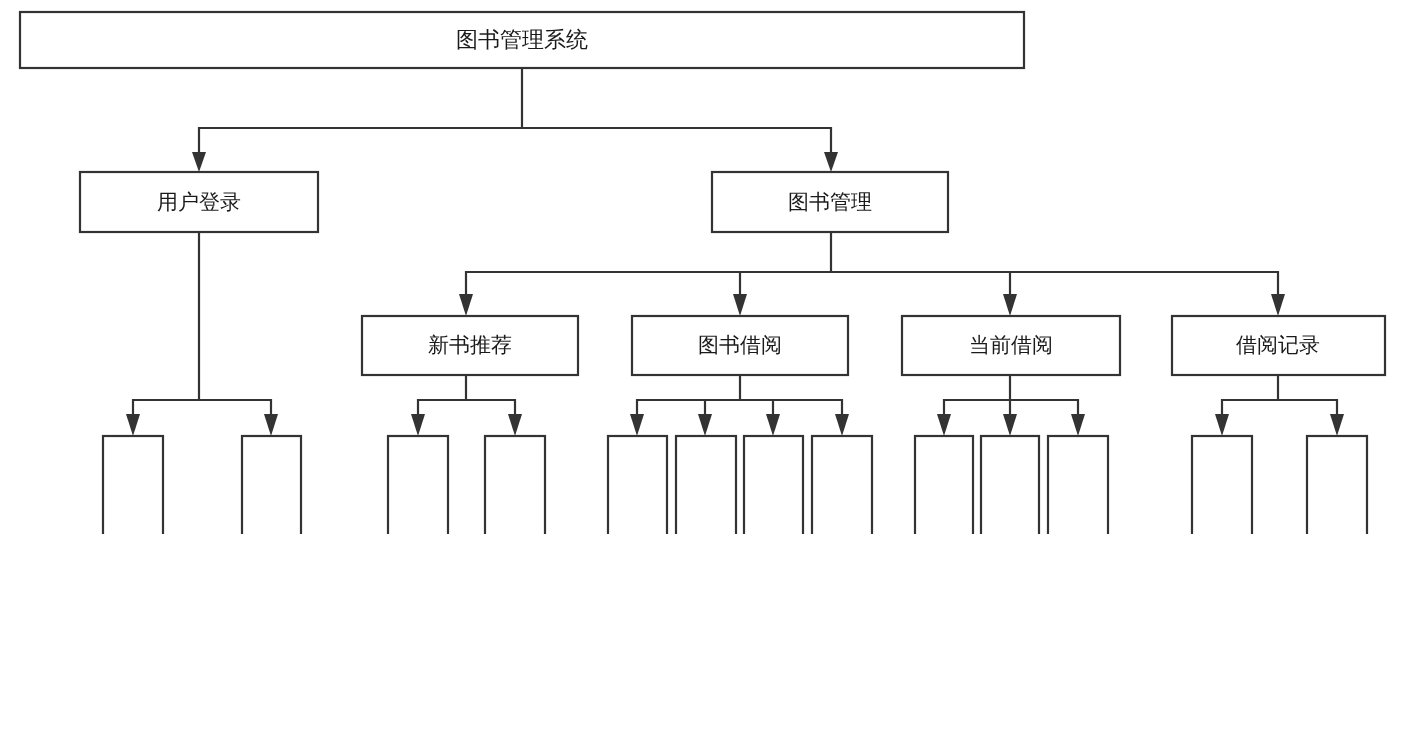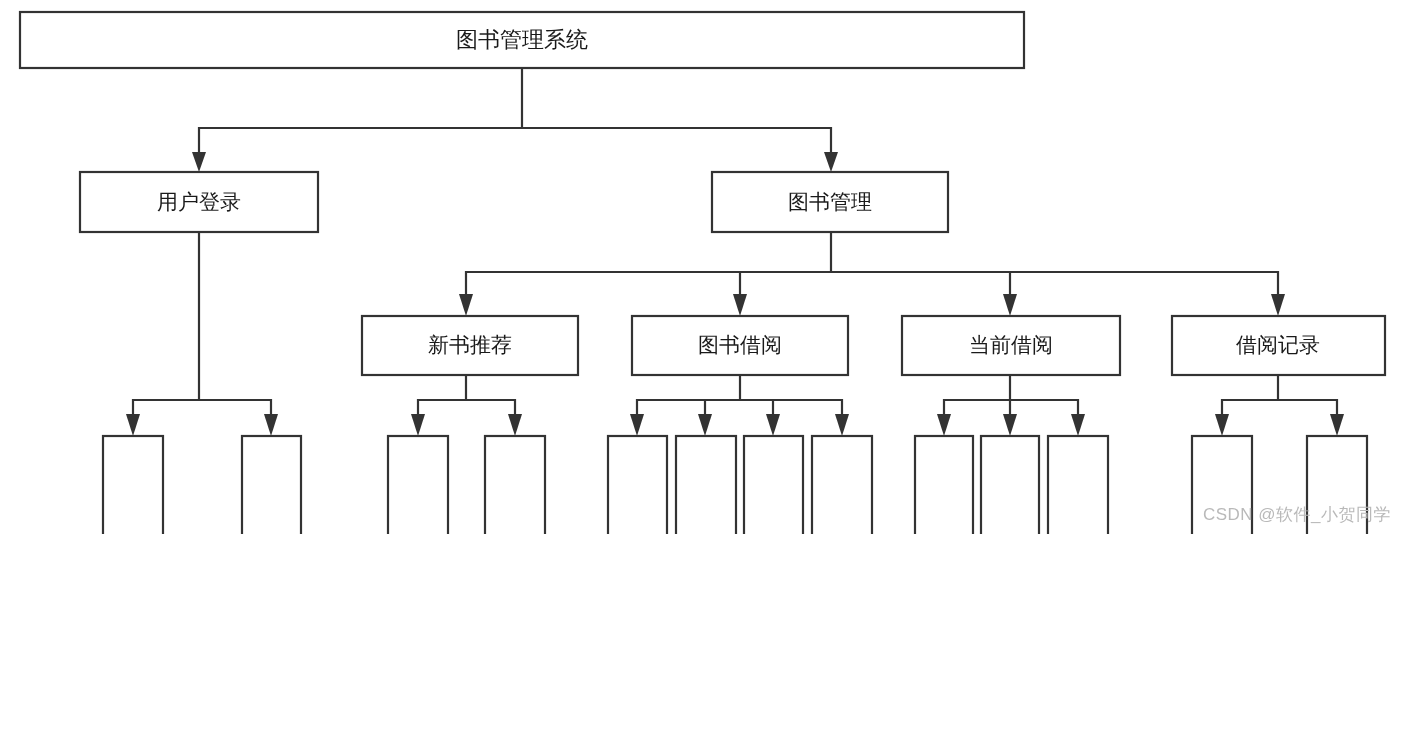--- a/index.html
+++ b/index.html
@@ -169,14 +169,13 @@
   <div class="node-label-v" style="left:744px; top:436px; width:59px; height:297px; align-items:flex-start;">编辑图书（管理员）</div>
   <div class="node-label-v" style="left:812px; top:436px; width:60px; height:297px;">借阅图书</div>
 
   <div class="node-label-v" style="left:915px; top:436px; width:58px; height:297px;">查询图书</div>
   <div class="node-label-v" style="left:981px; top:436px; width:58px; height:297px;">归还图书</div>
   <div class="node-label-v" style="left:1048px; top:436px; width:60px; height:297px; align-items:flex-start;">确认归还（管理员）</div>
 
   <div class="node-label-v" style="left:1192px; top:436px; width:60px; height:297px;">新增借阅记录</div>
   <div class="node-label-v" style="left:1307px; top:436px; width:60px; height:297px;">查询借阅记录</div>
 
-  <div id="watermark">CSDN @软件_小贺同学</div>
 </div>
 
 </body></html>

